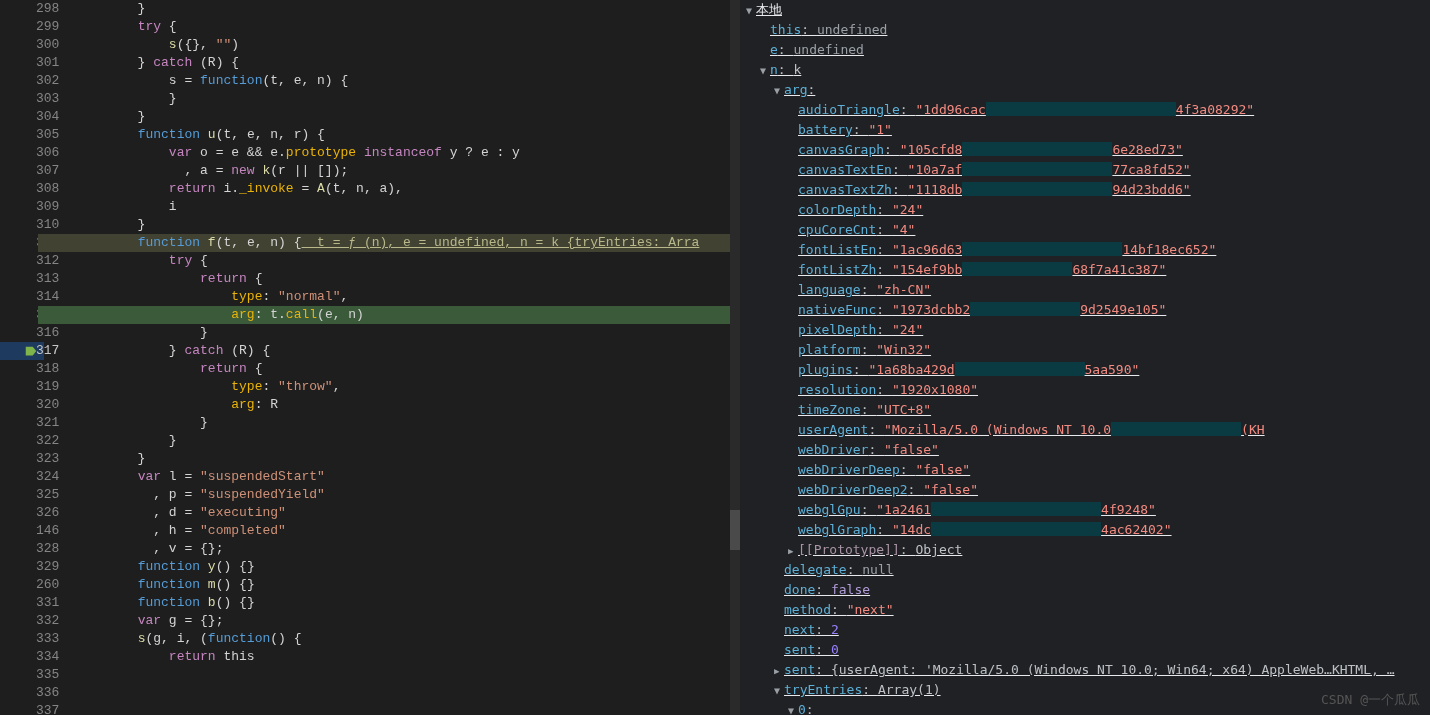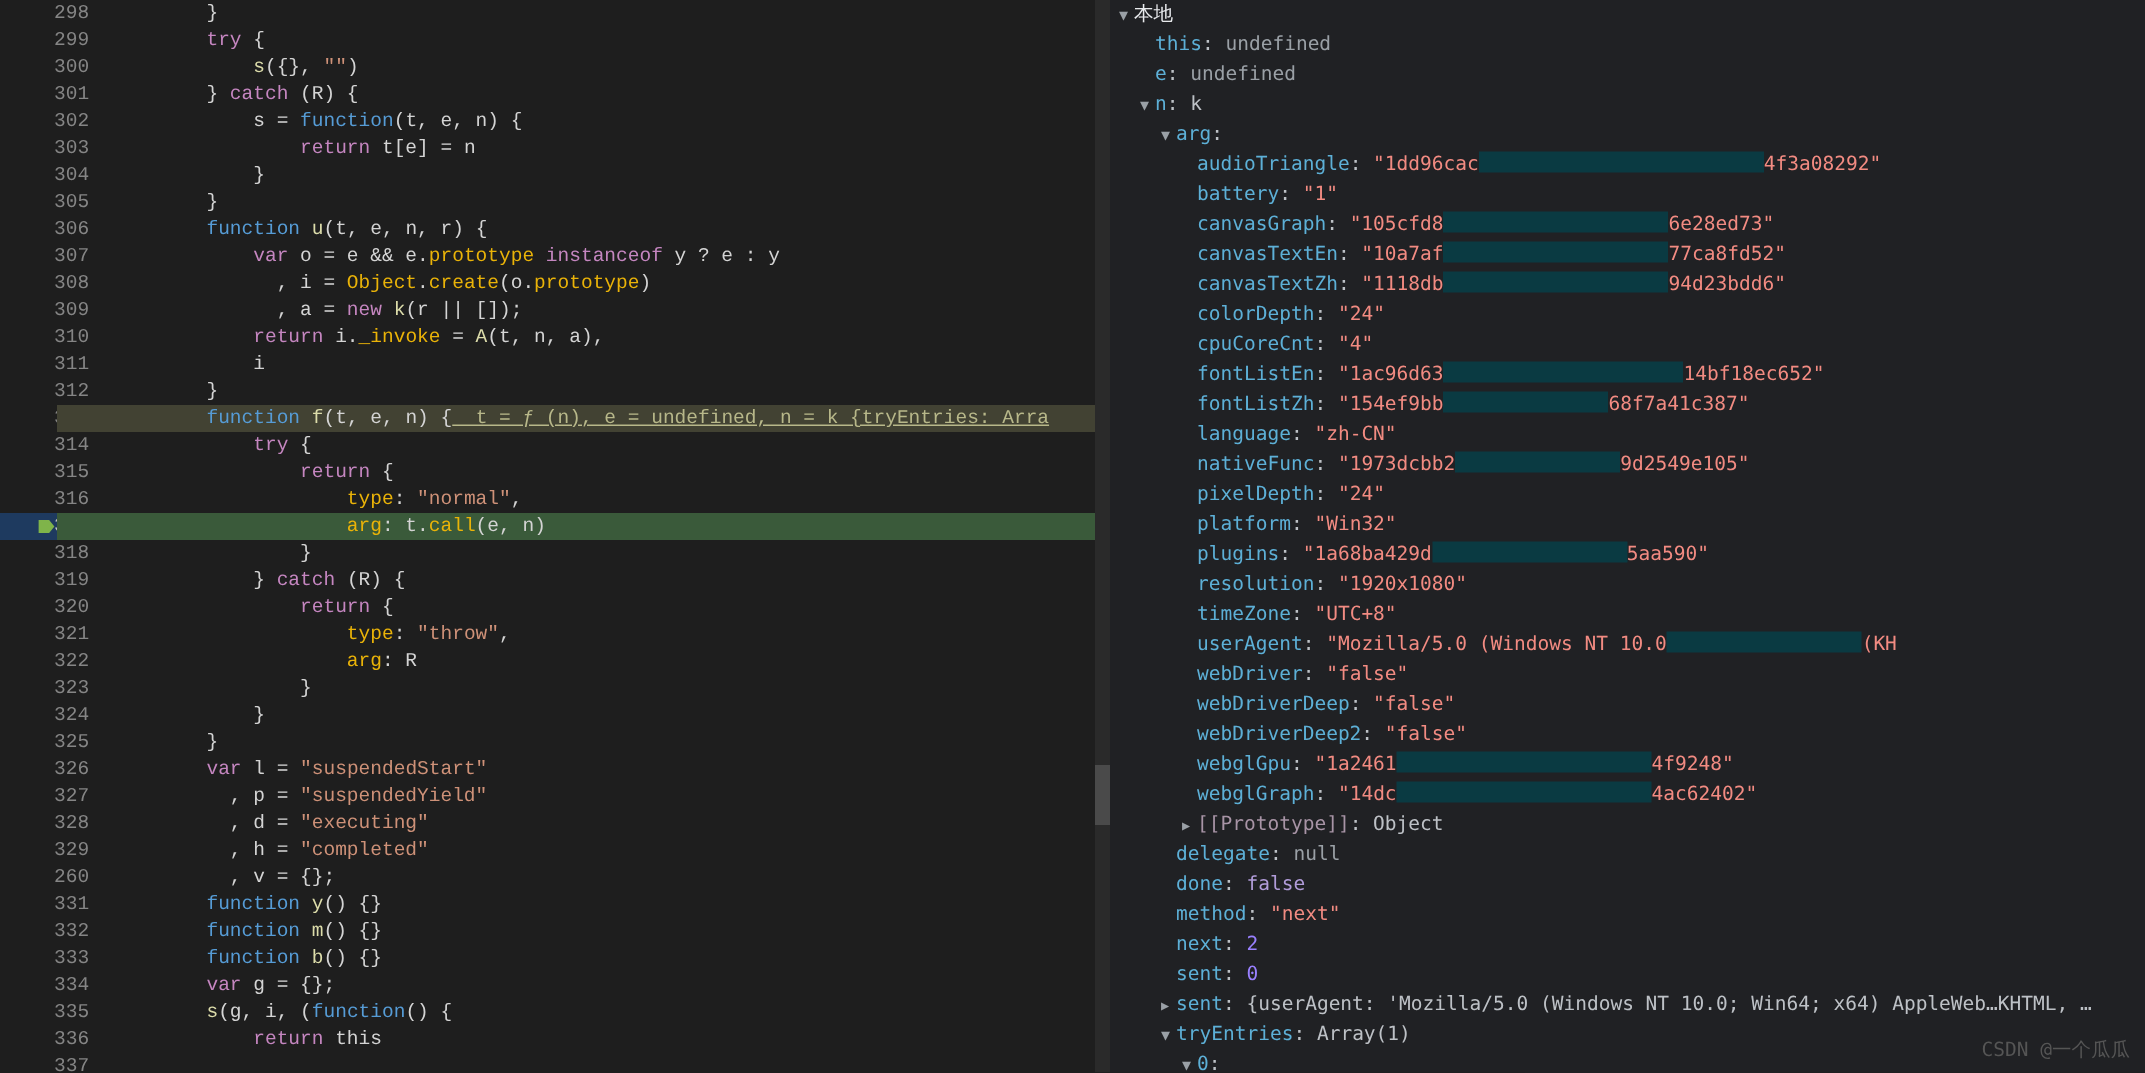--- a/index.html
+++ b/index.html
@@ -91,20 +91,21 @@
   .tok-hint { color: #b8b88a; text-decoration: underline; }
   .debug-pane {
     flex: 1;
     background: #202124;
     height: 715px;
     overflow: hidden;
     font-size: 13px;
     color: #e8eaed;
     font-family: Consolas, monospace;
     position: relative;
+    text-decoration: underline;
   }
   .scope-row, .prop-row {
     height: 20px;
     line-height: 20px;
     white-space: nowrap;
   }
   .arrow {
     display: inline-block;
     width: 10px;
     color: #9aa0a6;
@@ -169,44 +170,42 @@
       </div>
       <div class="line-number">318</div>
       <div class="line-number">319</div>
       <div class="line-number">320</div>
       <div class="line-number">321</div>
       <div class="line-number">322</div>
       <div class="line-number">323</div>
       <div class="line-number">324</div>
       <div class="line-number">325</div>
       <div class="line-number">326</div>
-      <div class="line-number">327</div>
+      <div class="line-number">146</div>
       <div class="line-number">328</div>
       <div class="line-number">329</div>
       <div class="line-number">260</div>
       <div class="line-number">331</div>
       <div class="line-number">332</div>
       <div class="line-number">333</div>
       <div class="line-number">334</div>
       <div class="line-number">335</div>
       <div class="line-number">336</div>
       <div class="line-number">337</div>
     </div>
   <div class="code-area" id="code">
       <div class="code-line">            }</div>
       <div class="code-line">            <span class="tok-kw">try</span> {</div>
       <div class="code-line">                <span class="tok-fn">s</span>({}, <span class="tok-str">""</span>)</div>
       <div class="code-line">            } <span class="tok-kw">catch</span> (R) {</div>
       <div class="code-line">                s = <span class="tok-kw2">function</span>(t, e, n) {</div>
-      <div class="code-line">                    <span class="tok-kw">return</span> t[e] = n</div>
       <div class="code-line">                }</div>
       <div class="code-line">            }</div>
       <div class="code-line">            <span class="tok-kw2">function</span> <span class="tok-fn">u</span>(t, e, n, r) {</div>
       <div class="code-line">                <span class="tok-kw">var</span> o = e &amp;&amp; e.<span class="tok-var">prototype</span> <span class="tok-kw">instanceof</span> y ? e : y</div>
-      <div class="code-line">                  , i = <span class="tok-var">Object</span>.<span class="tok-var">create</span>(o.<span class="tok-var">prototype</span>)</div>
       <div class="code-line">                  , a = <span class="tok-kw">new</span> <span class="tok-fn">k</span>(r || []);</div>
       <div class="code-line">                <span class="tok-kw">return</span> i.<span class="tok-var">_invoke</span> = <span class="tok-fn">A</span>(t, n, a),</div>
       <div class="code-line">                i</div>
       <div class="code-line">            }</div>
       <div class="code-line hl-hint">            <span class="tok-kw2">function</span> <span class="tok-fn">f</span>(t, e, n) {<span class="tok-hint">  t = ƒ (n), e = undefined, n = k {tryEntries: Arra</span></div>
       <div class="code-line">                <span class="tok-kw">try</span> {</div>
       <div class="code-line">                    <span class="tok-kw">return</span> {</div>
       <div class="code-line">                        <span class="tok-var">type</span>: <span class="tok-str">"normal"</span>,</div>
       <div class="code-line hl-paused">                        <span class="tok-var">arg</span>: t.<span class="tok-var">call</span>(e, n)</div>
       <div class="code-line">                    }</div>

